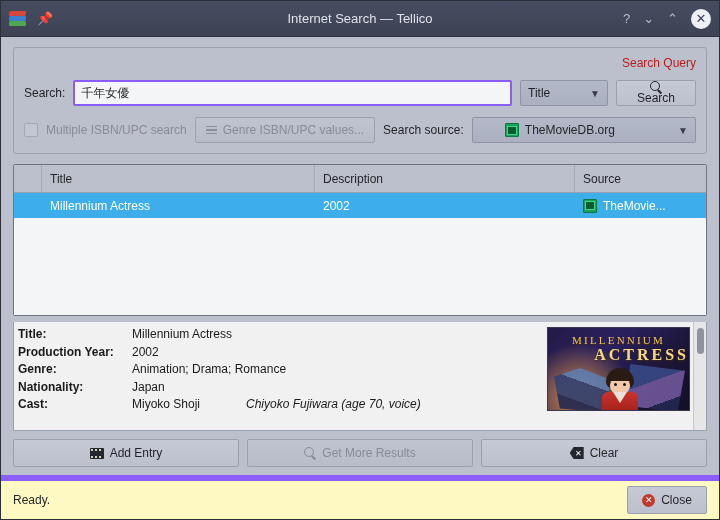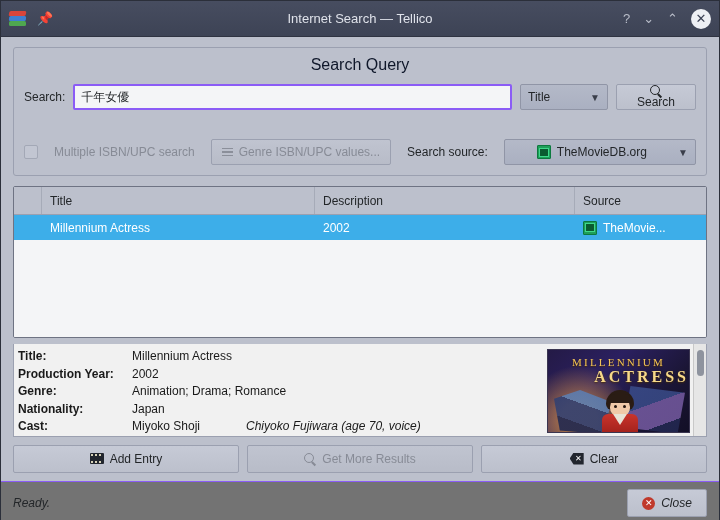--- a/index.html
+++ b/index.html
@@ -63,25 +63,25 @@
   }
 
   
   .groupbox {
     border: 1px solid #9ba0b0;
     border-radius: 3px;
     background: #bcc0cc;
     padding: 8px 10px 10px 10px;
   }
   .group-title {
-    text-align: center; color: #0f172a; font-size: 16px;
+    text-align: right; color: #b91c1c; font-size: 12px;
     margin-bottom: 10px;
   }
   .row { display: flex; align-items: center; gap: 8px; }
-  .row + .row { margin-top: 29px; gap: 16px; }
+  .row + .row { margin-top: 11px; }
 
   label.lbl { color: #232629; font-size: 12px; white-space: nowrap; }
   label.lbl.dim { color: #878b96; }
 
   input.textfield {
     flex: 1;
     height: 26px;
     background: #f4f5f7;
     border: 2px solid #8b5cf6;
     border-radius: 2px;
@@ -291,25 +291,24 @@
   .actions {
     display: flex; gap: 8px;
     padding: 8px 0 8px 0;
     flex: none;
   }
   .actions .btn { flex: 1; height: 28px; }
 
   
   .statusbar {
     height: 44px; flex: none;
-    background: #737373;
-    border-top: 1px solid #8b5cf6;
+    background: #fef9c3;
+    border-top: 6px solid #8b5cf6;
     display: flex; align-items: center;
     padding: 0 12px;
-    font-style: italic;
   }
   .status-text { color: #232629; font-size: 12px; }
   .btn-close {
     margin-left: auto;
     width: 80px; height: 28px;
   }
   .x-circle {
     width: 13px; height: 13px; border-radius: 50%;
     background: #c0392b; color: #fff;
     display:flex; align-items:center; justify-content:center;

